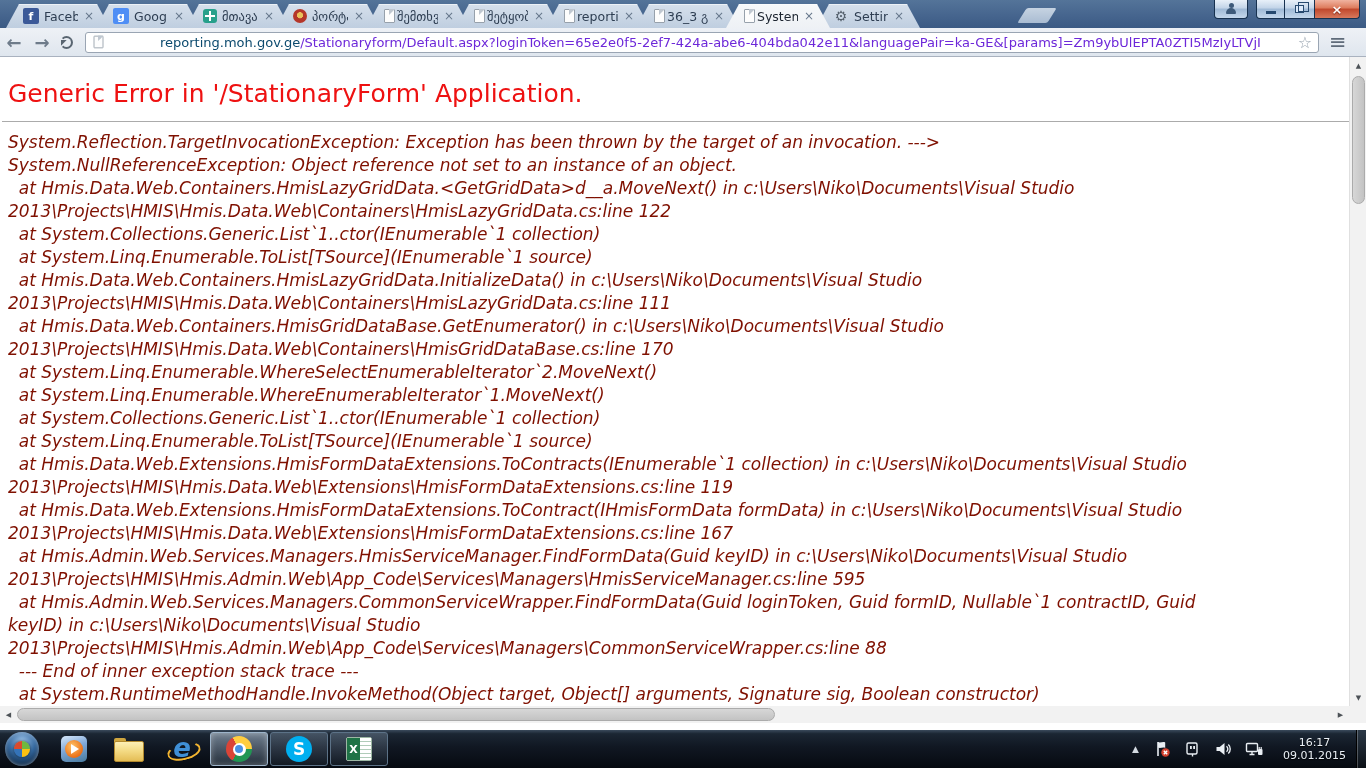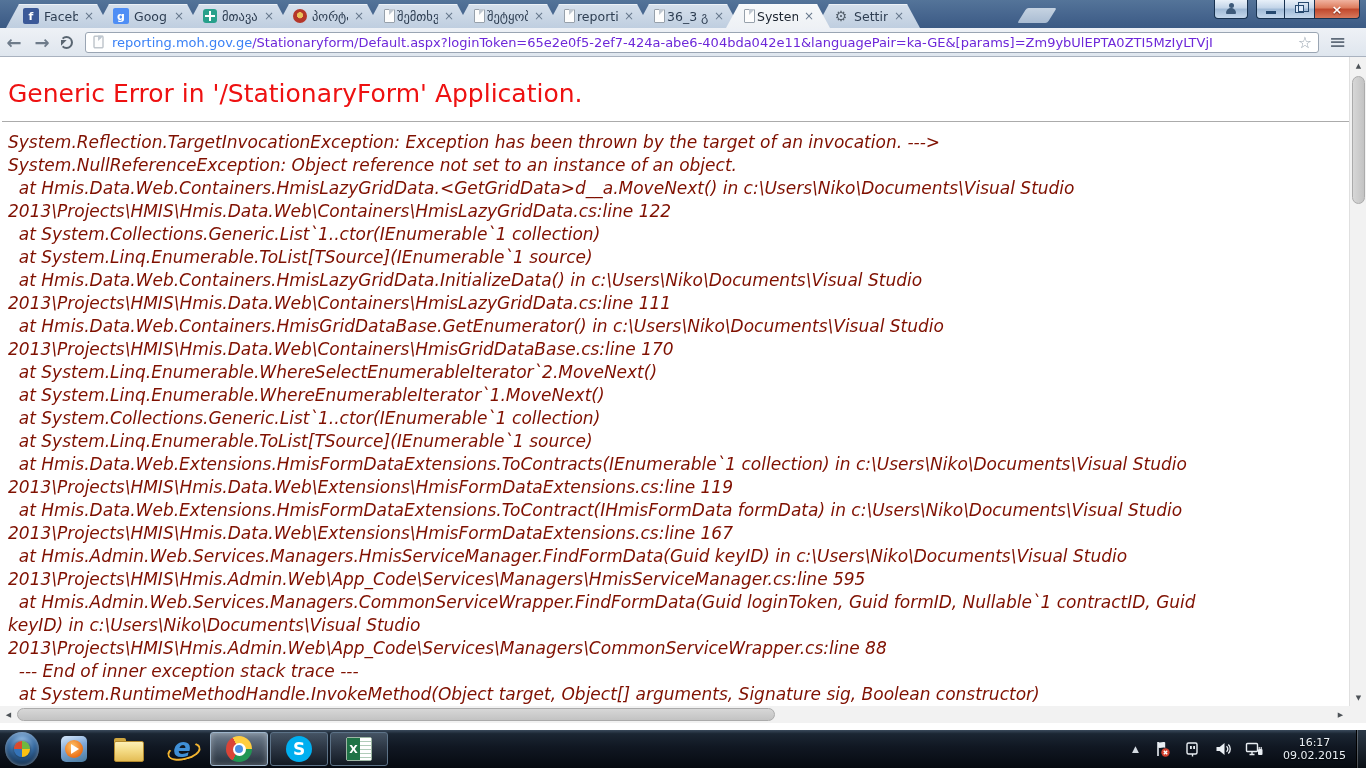--- a/index.html
+++ b/index.html
@@ -70,21 +70,21 @@
   .nav-ic { font-size:18px; color:#6e7b8a; width:28px; text-align:center; font-weight:bold; }
   .reload { position:relative; width:13px; height:13px; margin:0 10px 0 4px;
             border:2px solid #596571; border-radius:50%; border-left-color:transparent; }
   .reload::after { content:""; position:absolute; left:-5px; top:-2px;
                    border:4px solid transparent; border-right-color:#596571; transform:rotate(45deg); }
   .omnibox { flex:none; width:1234px; height:21px; margin-left:2px; background:#fff;
              border:1px solid #9aa5b3; border-radius:3px; display:flex; align-items:center;
              padding:0 6px; }
   .omni-page { transform:scale(.9); }
   .url { flex:1; overflow:hidden; white-space:nowrap; font-size:13px; margin-left:6px; }
-  .url-domain { color:#3b82f6; }
+  .url-domain { color:#0c4a6e;margin-left:48px; }
   .url-path { color:#6d28d9; }
   .star { flex:none; font-size:16px; color:#9aa5b1; margin-left:4px; }
   .menu-btn { font-size:21px; color:#5f6b7a; margin-left:10px; line-height:20px; }
 
   
   .content { position:absolute; top:57px; left:0; width:1366px; height:673px;
              background:#fff; overflow:hidden; }
   .err-title { margin:22px 0 0 8px; font-size:25px; font-weight:normal; color:#ee1111;
                font-family:"DejaVu Sans", sans-serif; }
   .err-hr { border:none; border-top:1px solid #ababab; margin:13px 12px 0 2px; }
@@ -350,19 +350,19 @@
       <span class="tray-ic">
         <svg width="19" height="17" viewBox="0 0 19 17">
           <rect x="1.5" y="2.5" width="11" height="8" rx="1" fill="none" stroke="#e9eef3" stroke-width="1.4"></rect>
           <path d="M4.5 13.5 h5 M7 10.5 v3" stroke="#e9eef3" stroke-width="1.4"></path>
           <rect x="13" y="8" width="4.5" height="6" rx="1" fill="#e9eef3"></rect>
           <path d="M14.2 8 v-2 M16.2 8 v-2" stroke="#e9eef3" stroke-width="1.2"></path>
         </svg>
       </span>
       <div class="tray-clock">
         <div>16:17</div>
-        <div>09.02.2015</div>
+        <div>09.01.2015</div>
       </div>
       <div class="show-desktop"></div>
     </div>
   </div>
 
 </div>
 
 </body></html>

